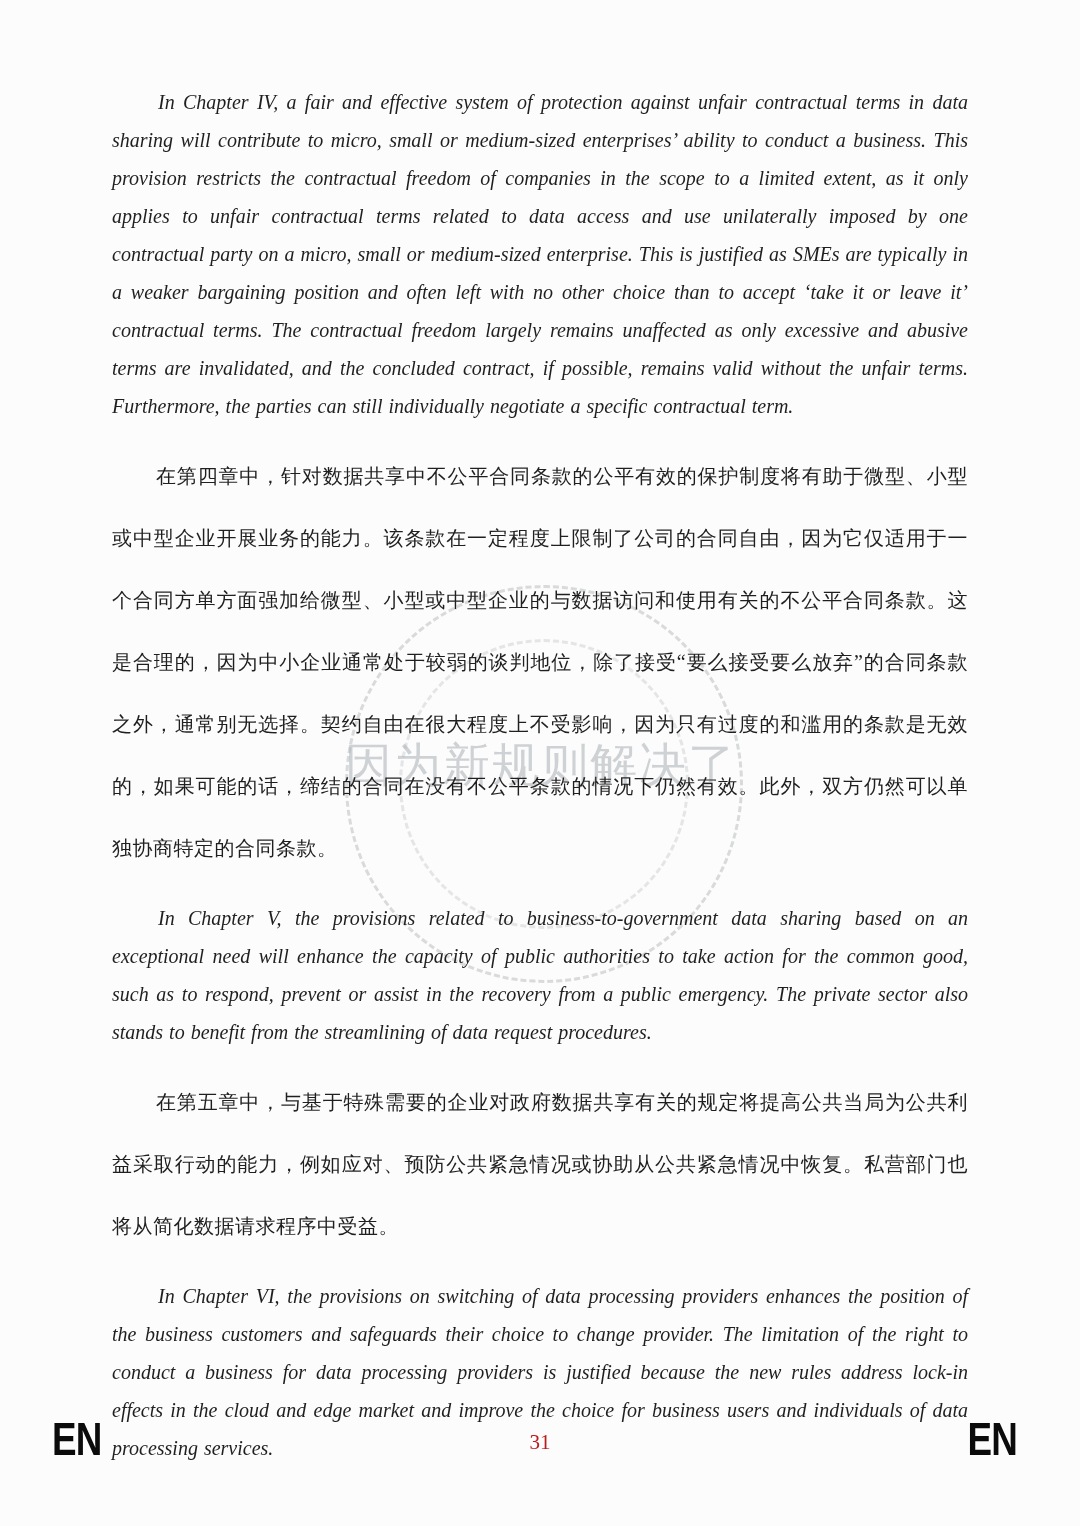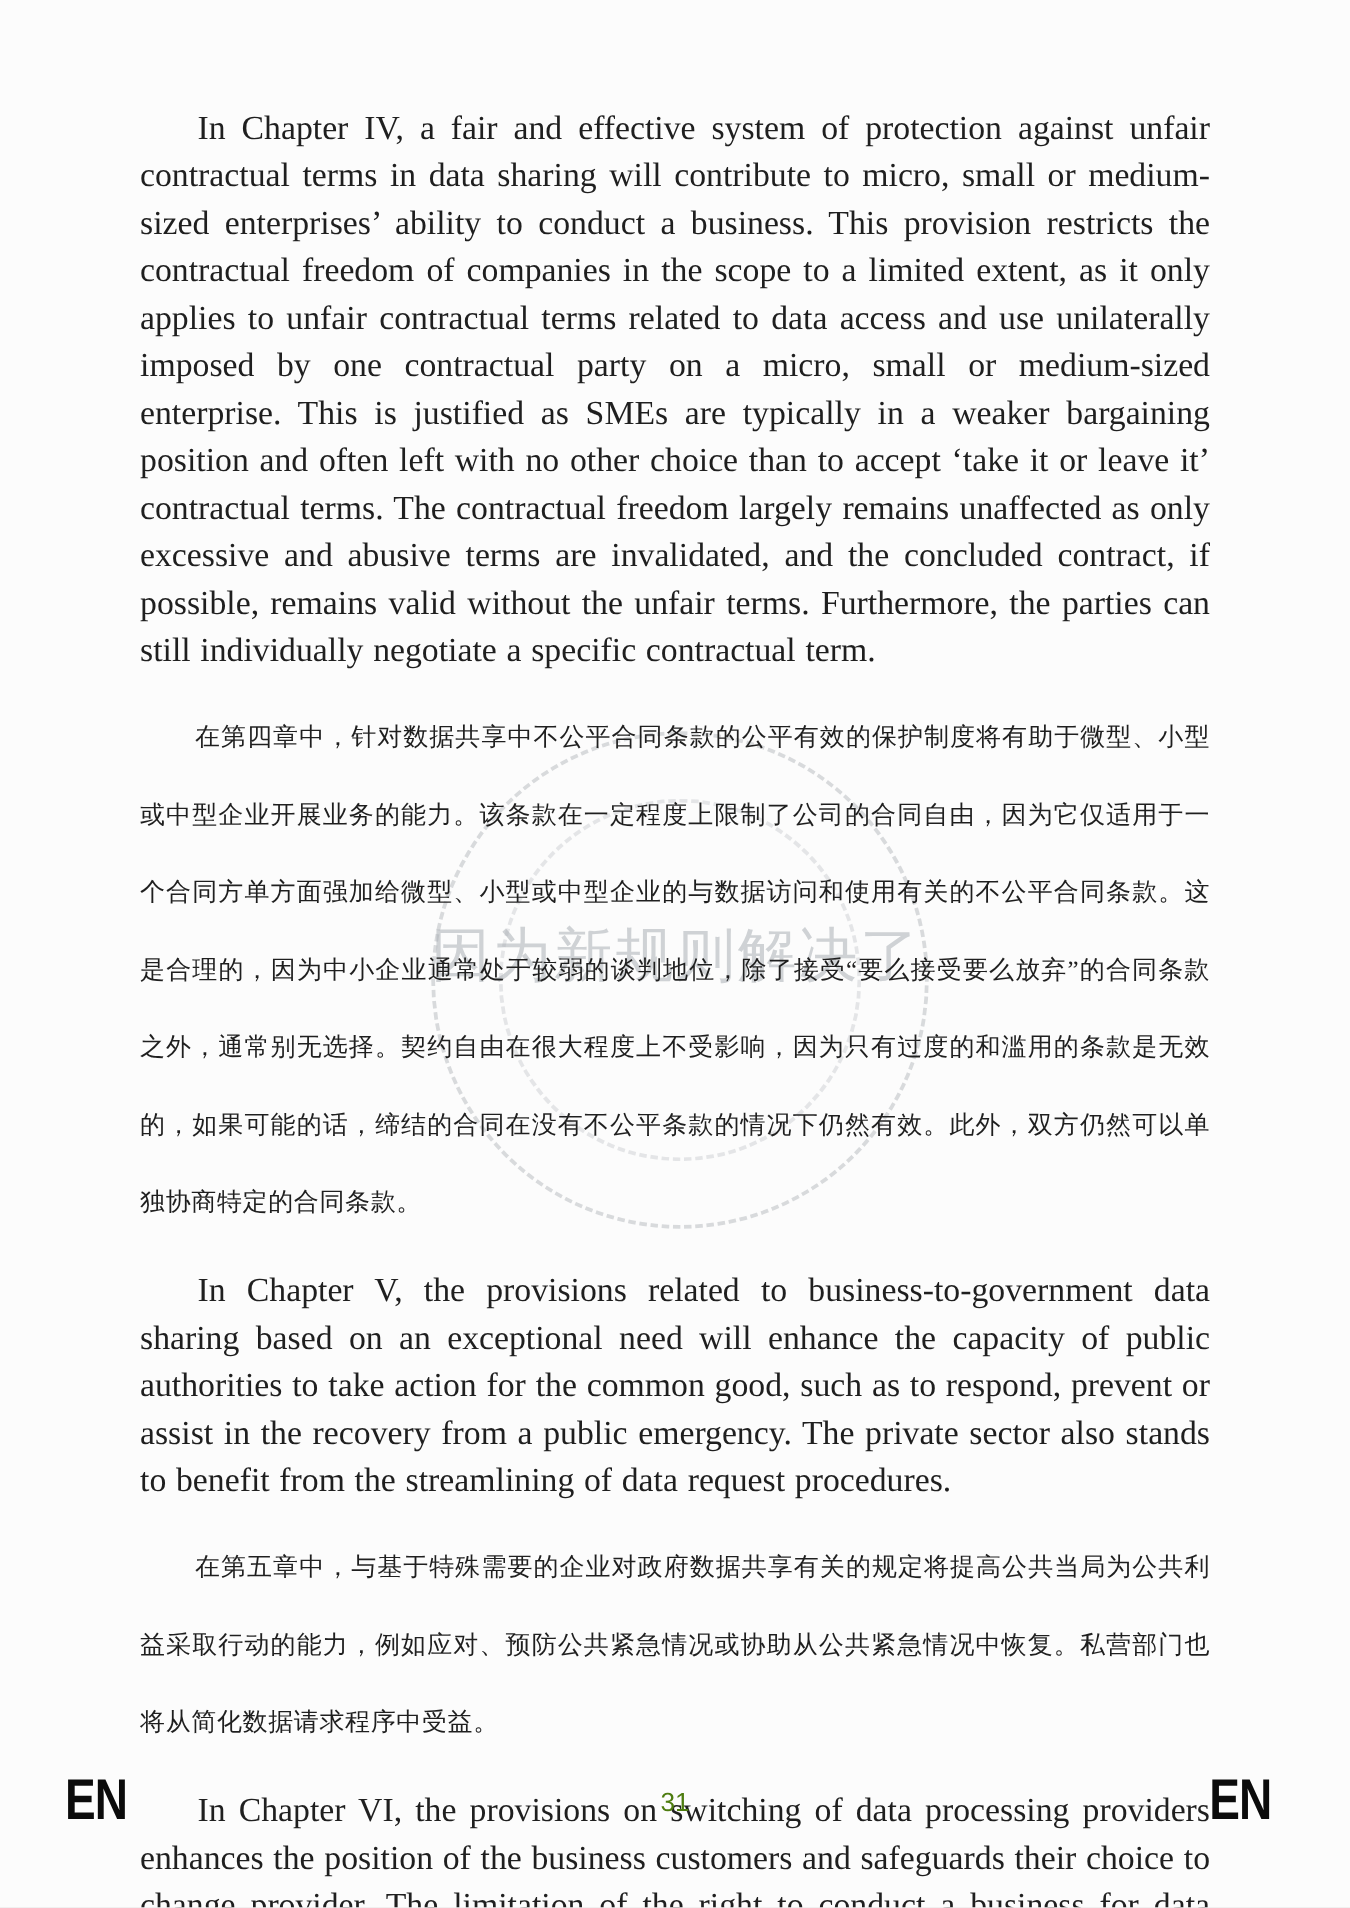--- a/index.html
+++ b/index.html
@@ -32,45 +32,46 @@
     font-family:"Liberation Serif","DejaVu Serif",serif;
     white-space:nowrap;
   }
 
   
   .content{
     position:absolute;left:112px;right:112px;top:83px;z-index:1;
   }
   .content p{margin:0 0 20px 0;text-align:justify;}
   .content p.en{
-    font-size:27px;line-height:38px;
+    font-size:20px;line-height:38px;
     text-indent:46px;
     word-spacing:1px;
+    font-style:italic;
   }
   .content p.zh{
     font-size:20px;line-height:62px;
     text-indent:44px;
     letter-spacing:.5px;
   }
 
   
   .footer{position:absolute;left:0;right:0;top:1414px;height:60px;z-index:1;}
   .footer-en{
     position:absolute;top:2px;
     font-family:"Liberation Sans","DejaVu Sans",sans-serif;
     font-weight:700;font-size:46px;line-height:1;
     color:#0b0b0b;letter-spacing:-1px;
   }
   .footer-en.left{left:52px;transform:scaleX(.8);transform-origin:left top;}
   .footer-en.right{right:63px;transform:scaleX(.8);transform-origin:right top;}
   .page-number{
     position:absolute;left:0;right:0;top:16px;
     text-align:center;
-    font-size:21px;line-height:1.2;color:#4d7c0f;
-    font-family:Liberation Sans, sans-serif;
+    font-size:21px;line-height:1.2;color:#b91c1c;
+    font-family:Liberation Serif, serif;
   }
 </style>
 </head>
 <body>
 
 <div class="page">
 
   <div class="watermark-layer">
     <div class="wm-circle-outer"></div>
     <div class="wm-circle-inner"></div>

